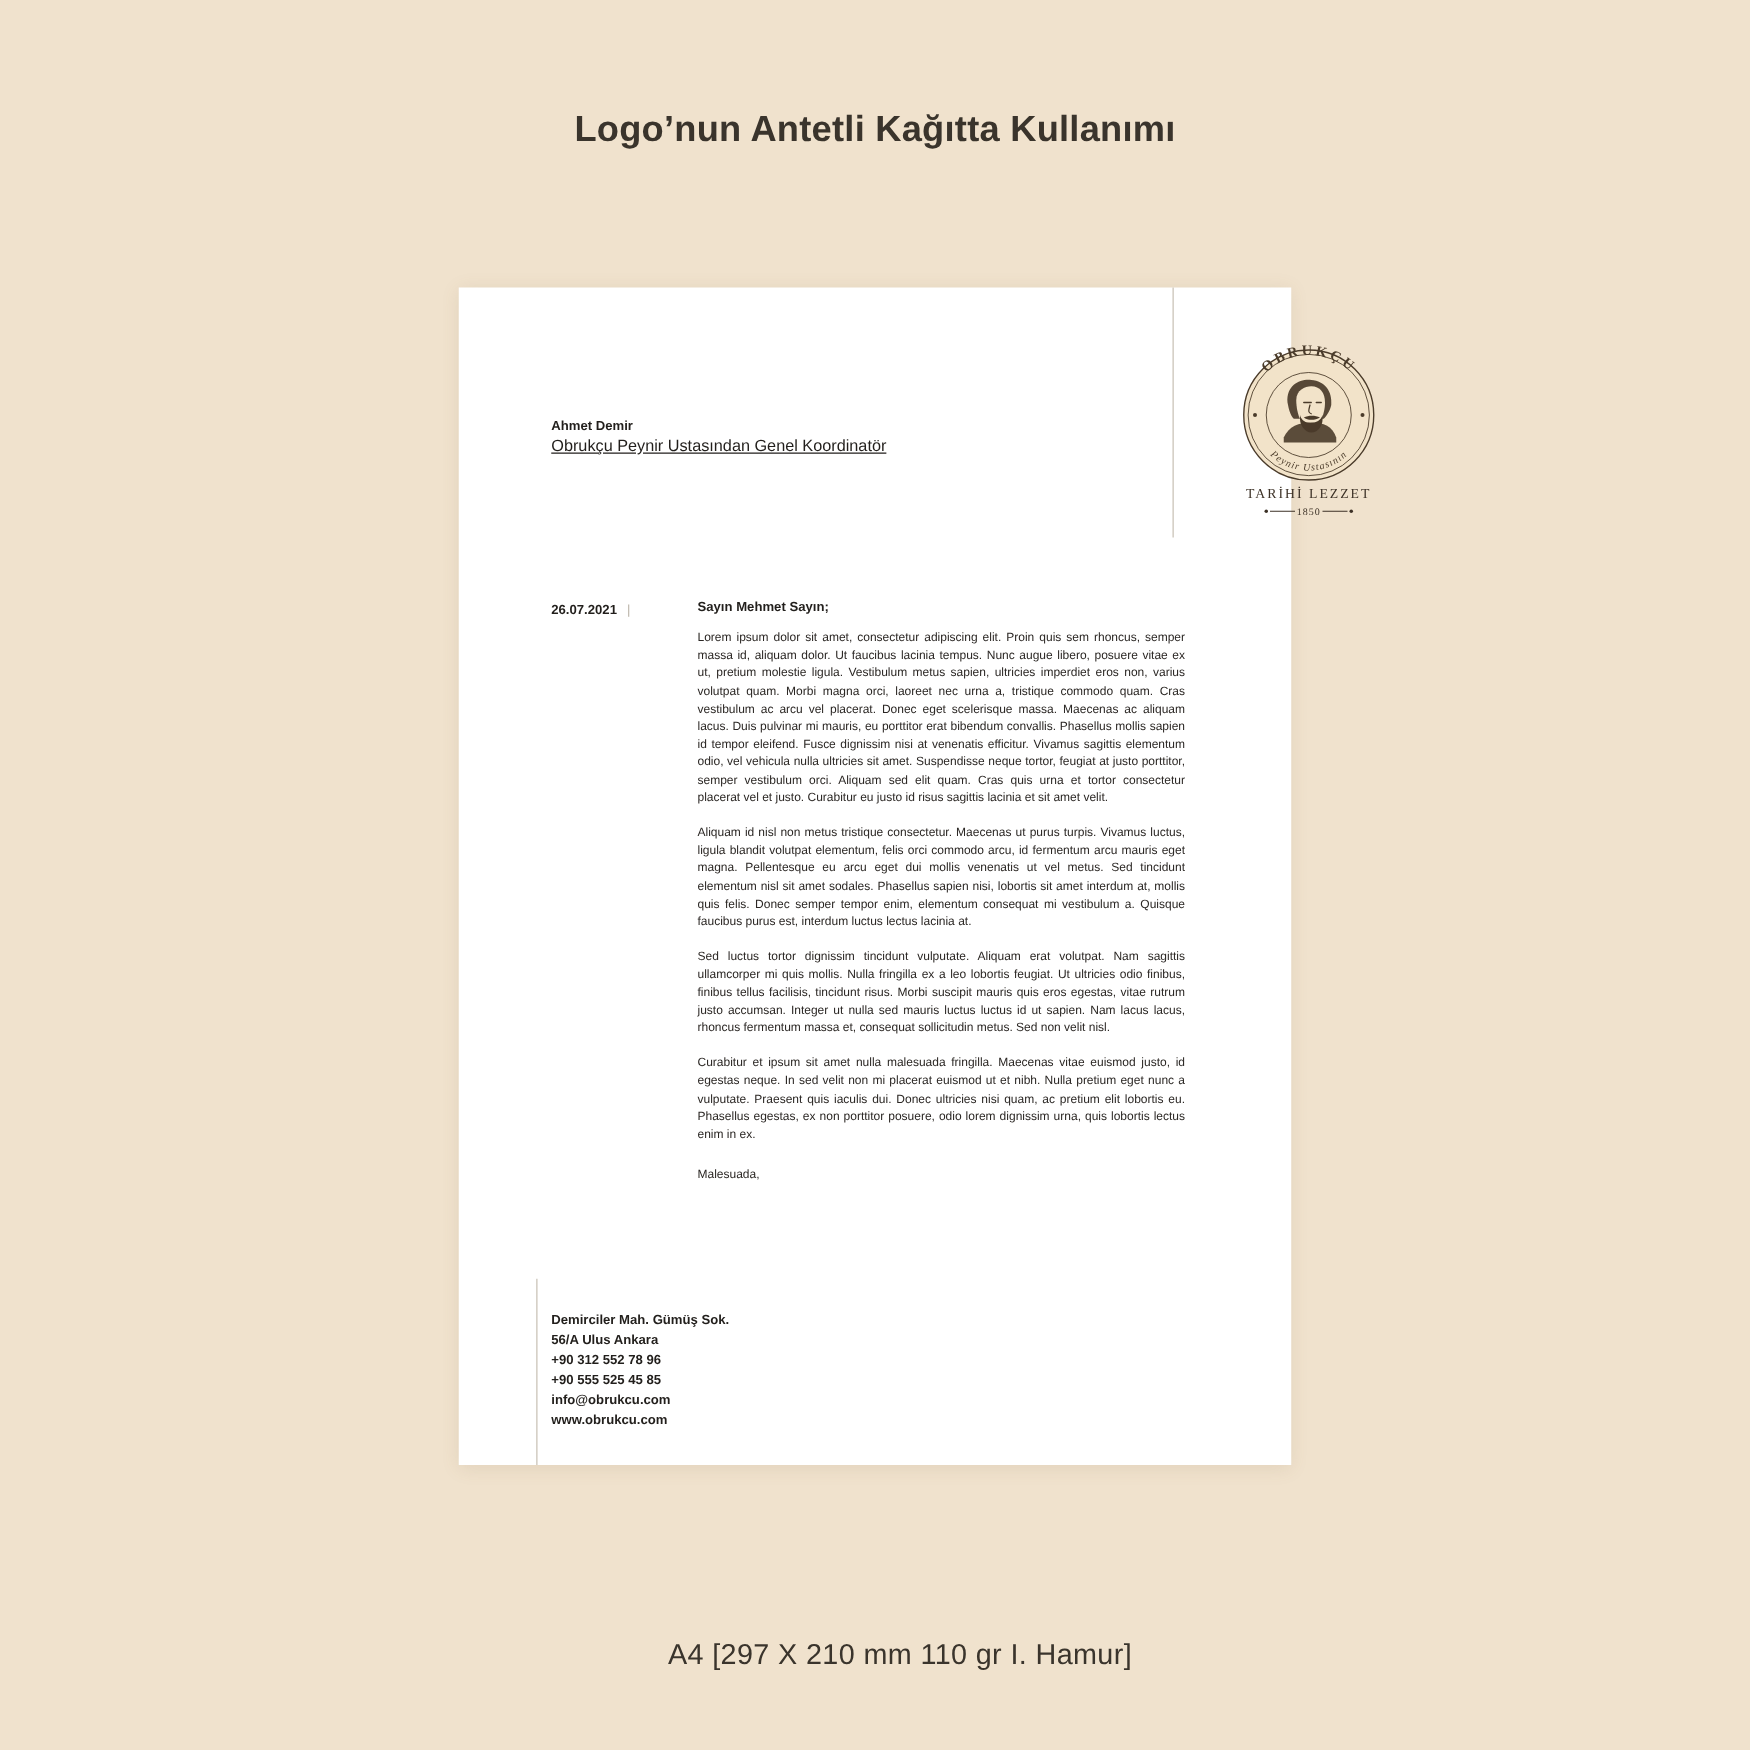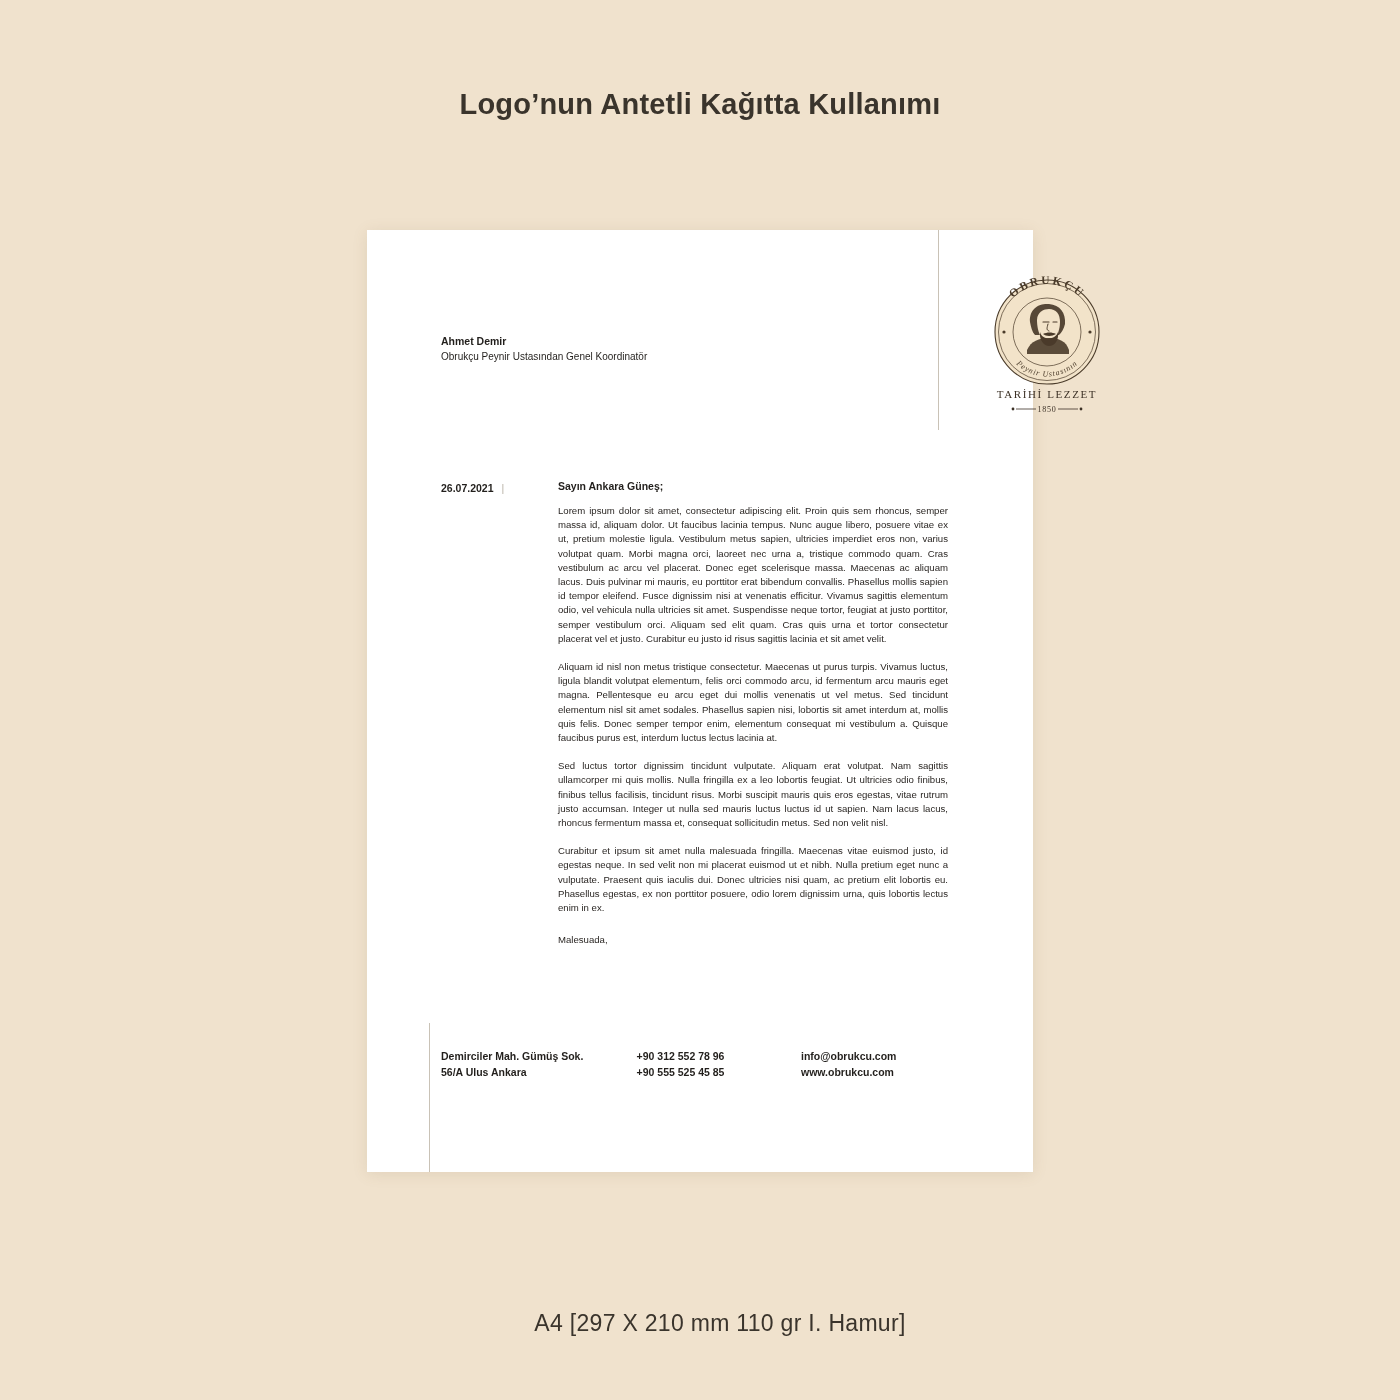--- a/index.html
+++ b/index.html
@@ -76,23 +76,24 @@
     top: 104px;
     width: 300px;
   }
   .sender-name {
     font-size: 10.5px;
     font-weight: bold;
     color: #221f1c;
     line-height: 15px;
   }
   .sender-role {
-    font-size: 10px;
+    font-size: 13px;
     color: #221f1c;
     line-height: 15px;
+    text-decoration: underline;
   }
 
   
   .logo-wrap {
     position: absolute;
     left: 605px;
     top: 40px;
     width: 150px;
     height: 150px;
   }
@@ -147,20 +148,21 @@
     position: absolute;
     left: 74px;
     top: 818px;
     width: 520px;
     display: flex;
     gap: 0;
     font-size: 10.5px;
     font-weight: bold;
     color: #221f1c;
     line-height: 16px;
+    flex-direction: column;
   }
   .contact .col-address { width: 220px; }
   .contact .col-phone { width: 185px; }
   .contact .col-web { width: 180px; }
 </style>
 </head>
 <body>
 
 <div class="page-title">Logo’nun Antetli Kağıtta Kullanımı</div>
 
@@ -228,21 +230,21 @@
       </g>
       <text x="75" y="142" text-anchor="middle" font-family="'Liberation Serif', serif" font-size="8" letter-spacing="0.8" fill="#3c3126">1850</text>
     </svg>
   </div>
 
   <div class="letter-date">
     <span>26.07.2021</span><span class="bar">|</span>
   </div>
 
   <div class="letter-body">
-    <p class="salutation">Sayın Ankara Güneş;</p>
+    <p class="salutation">Sayın Mehmet Sayın;</p>
     <p class="para">Lorem ipsum dolor sit amet, consectetur adipiscing elit. Proin quis sem rhoncus, semper massa id, aliquam dolor. Ut faucibus lacinia tempus. Nunc augue libero, posuere vitae ex ut, pretium molestie ligula. Vestibulum metus sapien, ultricies imperdiet eros non, varius volutpat quam. Morbi magna orci, laoreet nec urna a, tristique commodo quam. Cras vestibulum ac arcu vel placerat. Donec eget scelerisque massa. Maecenas ac aliquam lacus. Duis pulvinar mi mauris, eu porttitor erat bibendum convallis. Phasellus mollis sapien id tempor eleifend. Fusce dignissim nisi at venenatis efficitur. Vivamus sagittis elementum odio, vel vehicula nulla ultricies sit amet. Suspendisse neque tortor, feugiat at justo porttitor, semper vestibulum orci. Aliquam sed elit quam. Cras quis urna et tortor consectetur placerat vel et justo. Curabitur eu justo id risus sagittis lacinia et sit amet velit.</p>
     <p class="para">Aliquam id nisl non metus tristique consectetur. Maecenas ut purus turpis. Vivamus luctus, ligula blandit volutpat elementum, felis orci commodo arcu, id fermentum arcu mauris eget magna. Pellentesque eu arcu eget dui mollis venenatis ut vel metus. Sed tincidunt elementum nisl sit amet sodales. Phasellus sapien nisi, lobortis sit amet interdum at, mollis quis felis. Donec semper tempor enim, elementum consequat mi vestibulum a. Quisque faucibus purus est, interdum luctus lectus lacinia at.</p>
     <p class="para">Sed luctus tortor dignissim tincidunt vulputate. Aliquam erat volutpat. Nam sagittis ullamcorper mi quis mollis. Nulla fringilla ex a leo lobortis feugiat. Ut ultricies odio finibus, finibus tellus facilisis, tincidunt risus. Morbi suscipit mauris quis eros egestas, vitae rutrum justo accumsan. Integer ut nulla sed mauris luctus luctus id ut sapien. Nam lacus lacus, rhoncus fermentum massa et, consequat sollicitudin metus. Sed non velit nisl.</p>
     <p class="para">Curabitur et ipsum sit amet nulla malesuada fringilla. Maecenas vitae euismod justo, id egestas neque. In sed velit non mi placerat euismod ut et nibh. Nulla pretium eget nunc a vulputate. Praesent quis iaculis dui. Donec ultricies nisi quam, ac pretium elit lobortis eu. Phasellus egestas, ex non porttitor posuere, odio lorem dignissim urna, quis lobortis lectus enim in ex.</p>
     <p class="closing">Malesuada,</p>
   </div>
 
   <div class="contact">
     <div class="col-address">
       <div>Demirciler Mah. Gümüş Sok.</div>

